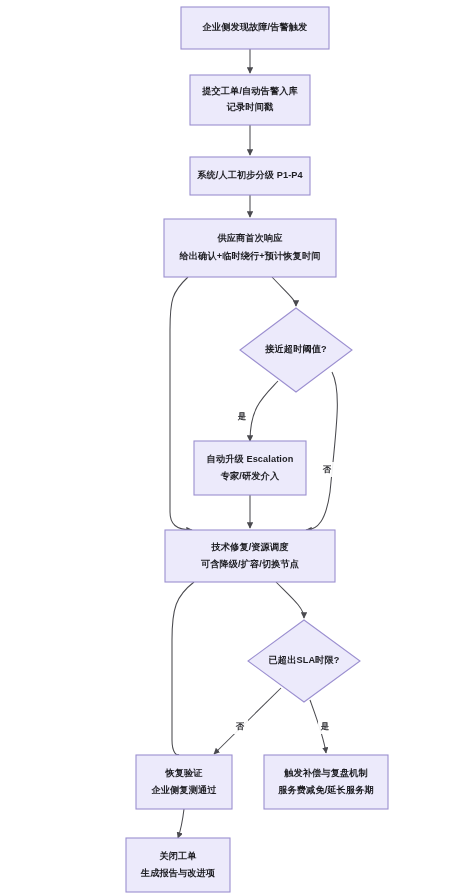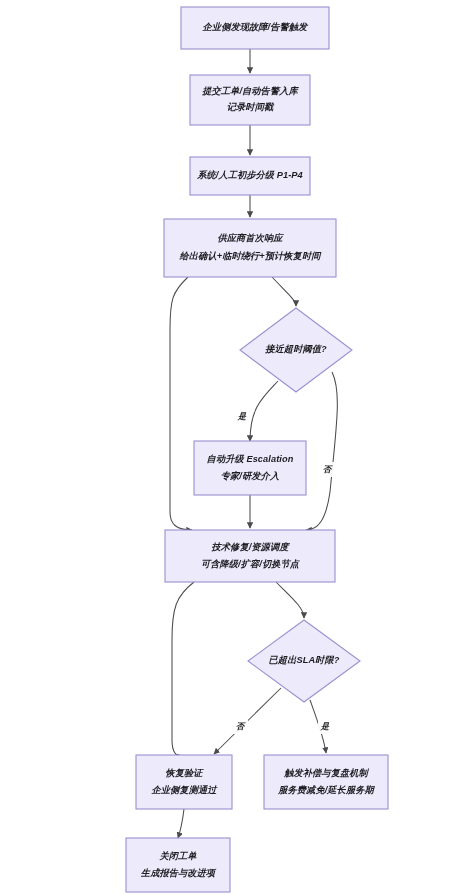--- a/index.html
+++ b/index.html
@@ -10,21 +10,20 @@
   body {
     width: 475px;
     height: 895px;
     font-family: "Liberation Sans", sans-serif;
     overflow: hidden;
   }
   #flowchart-root {
     position: relative;
     width: 475px;
     height: 895px;
-    font-style: italic;
   }
   svg.flow {
     display: block;
     width: 475px;
     height: 895px;
   }
   .node-shape {
     fill: #ECEAFB;
     stroke: #9B8FD0;
     stroke-width: 1.1px;

